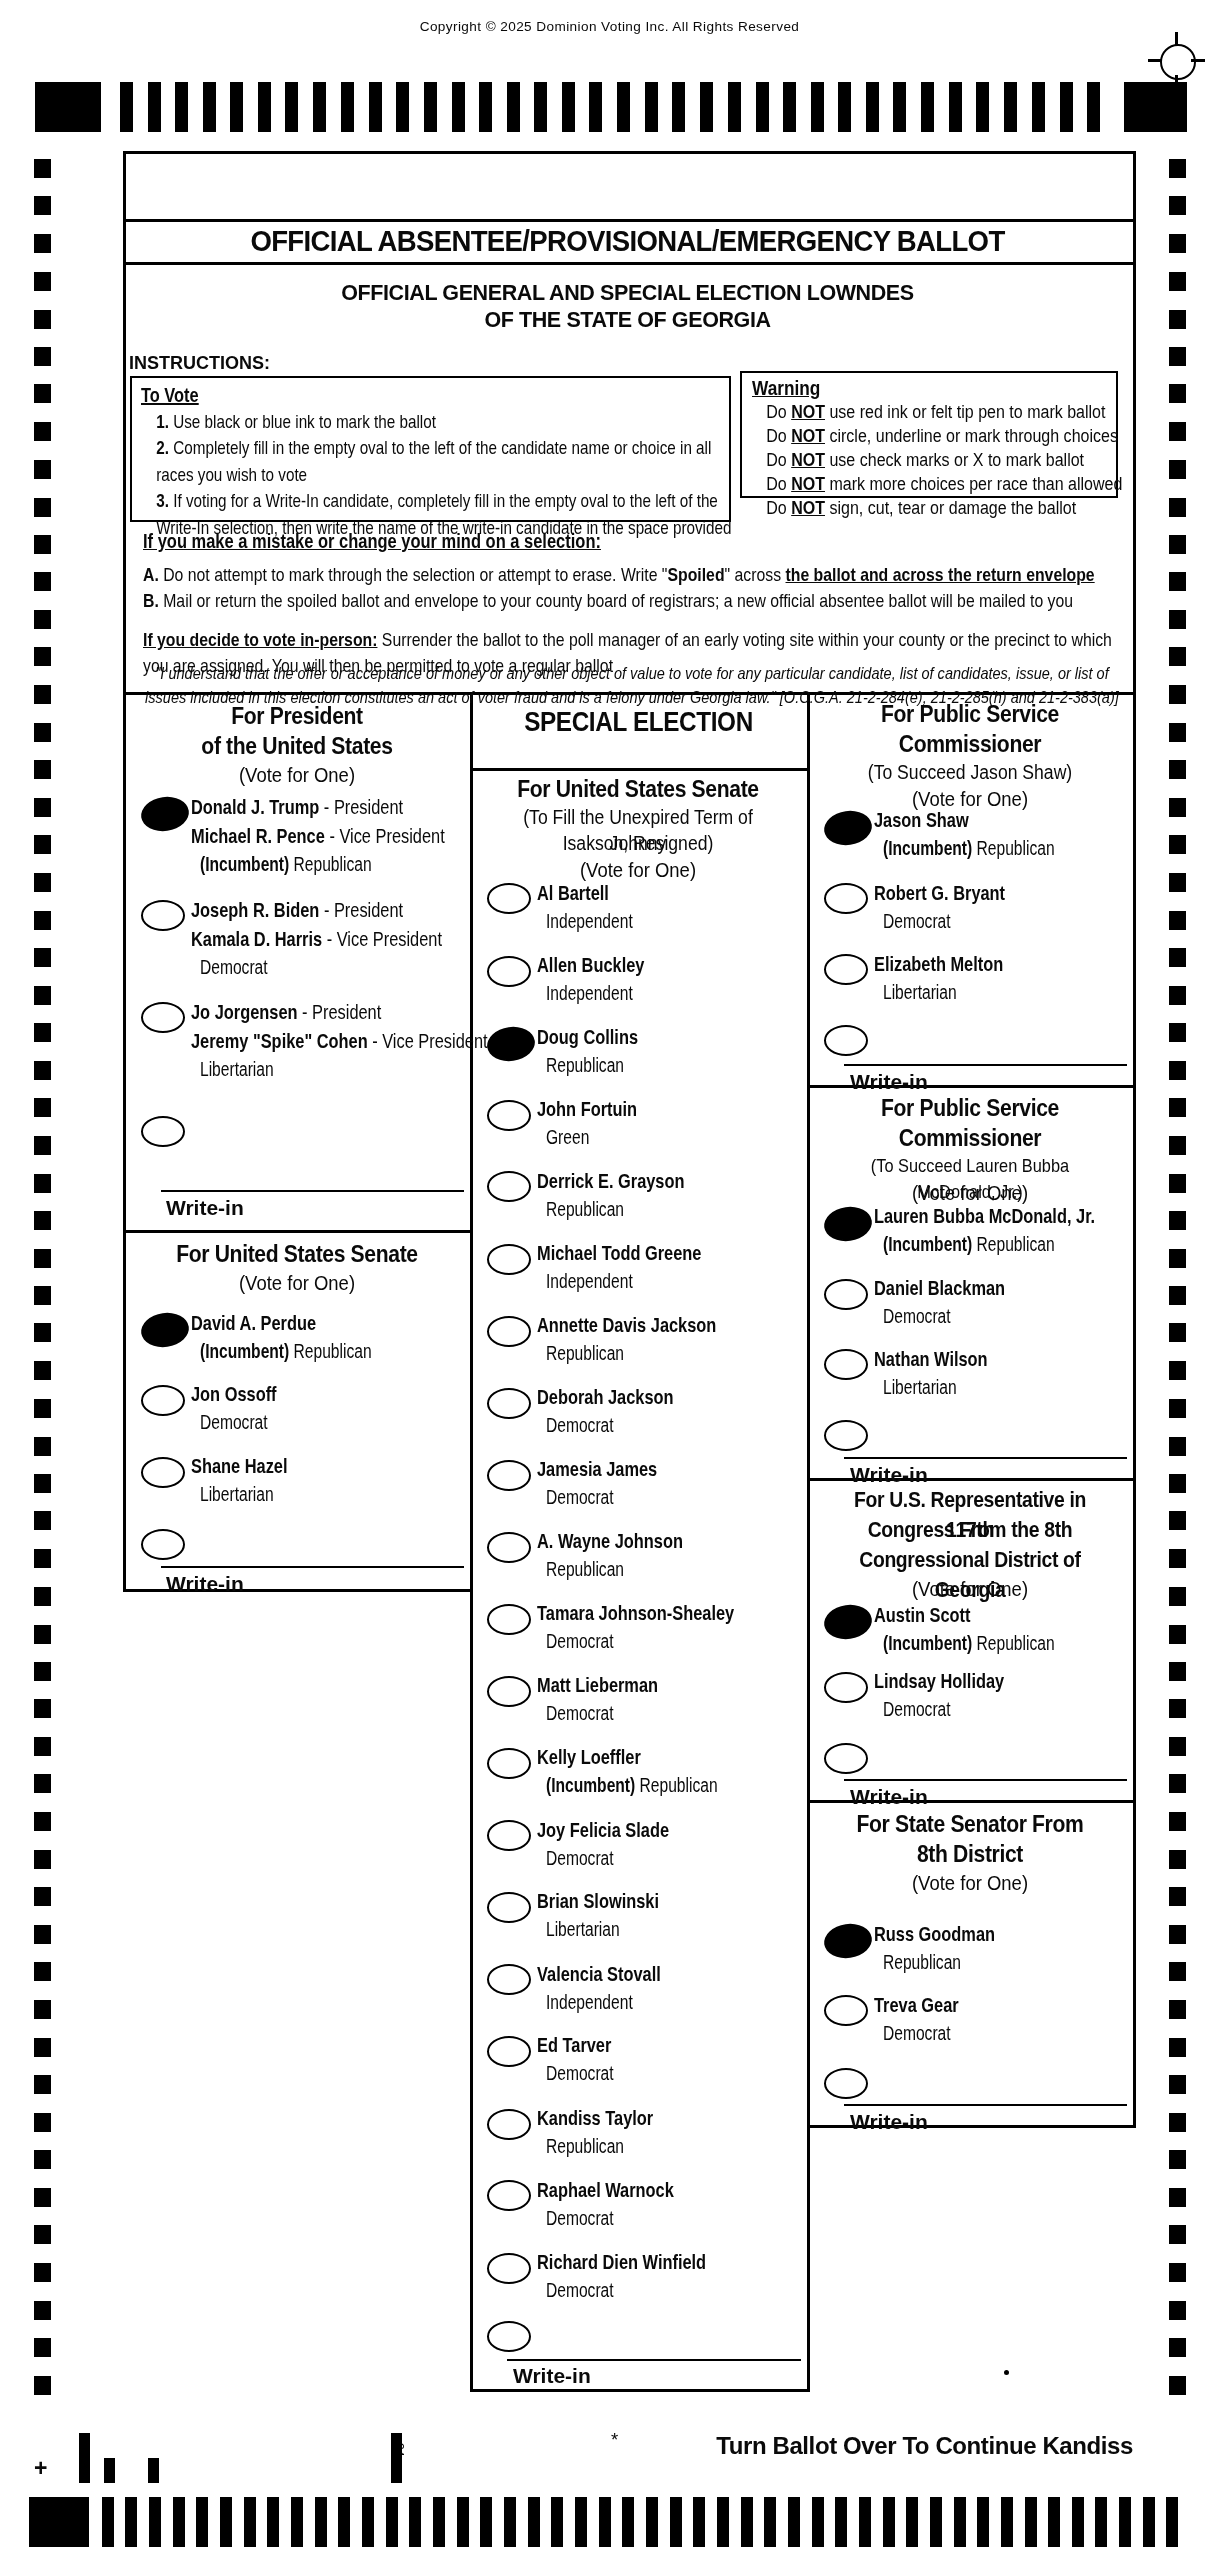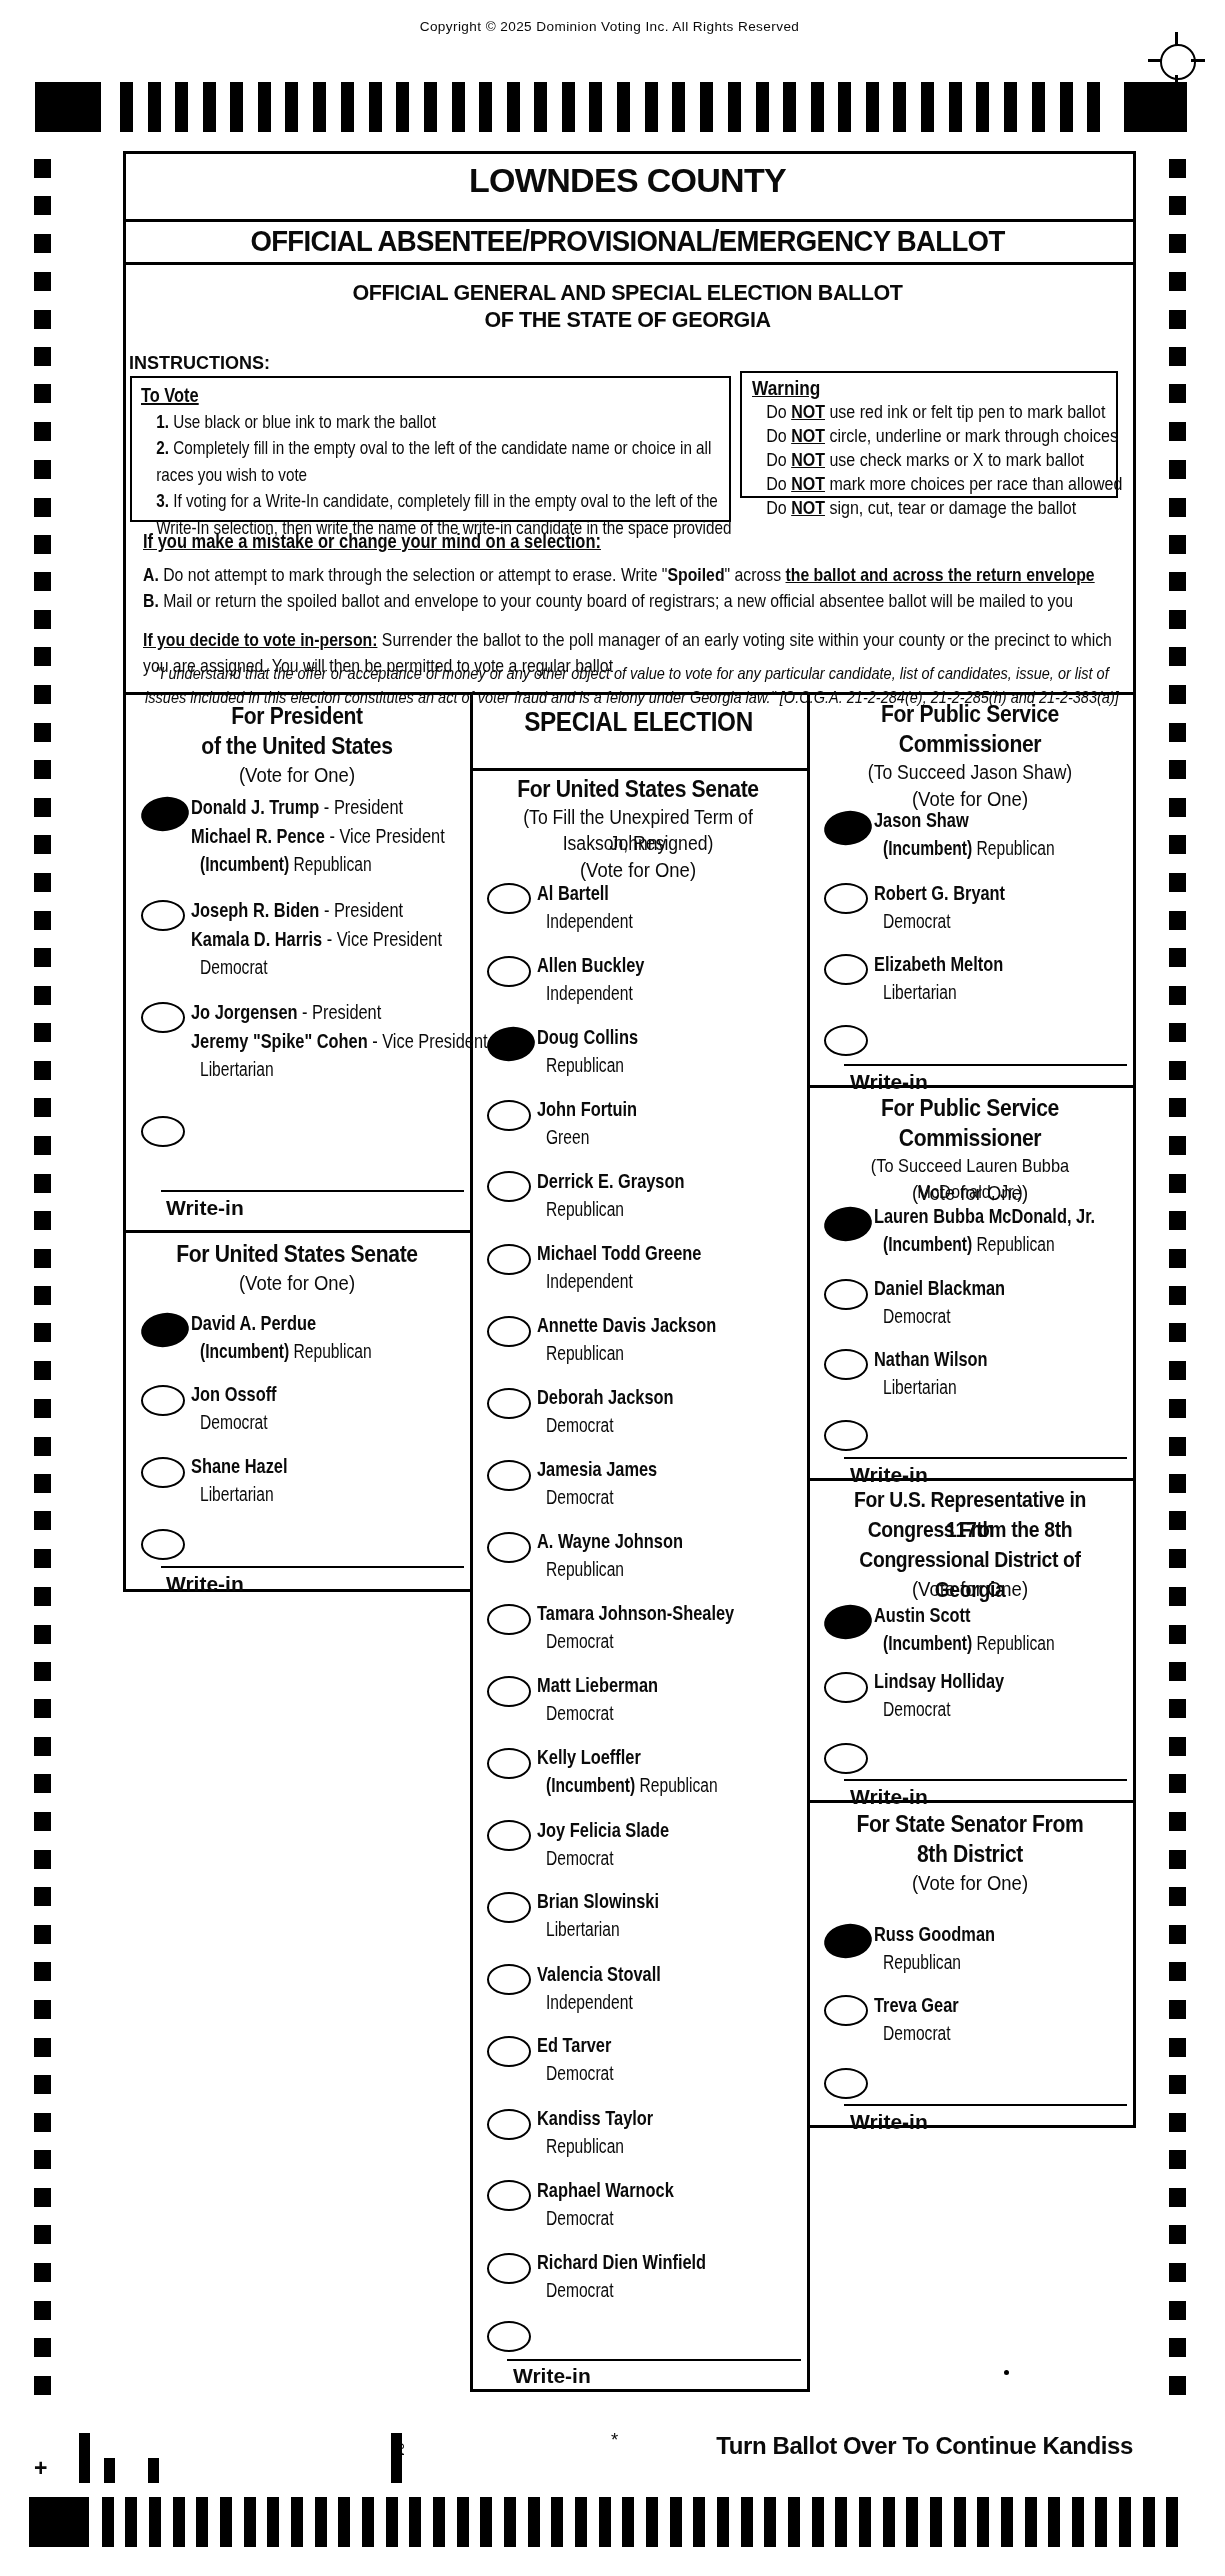--- a/index.html
+++ b/index.html
@@ -303,23 +303,22 @@
       <div class="hline" style="left: 123px; top: 1230px; width: 349px;"></div>
       <div class="hline" style="left: 123px; top: 1589px; width: 349px;"></div>
       <div class="hline" style="left: 470px; top: 768px; width: 337px;"></div>
       <div class="hline" style="left: 470px; top: 2389px; width: 340px;"></div>
       <div class="hline" style="left: 807px; top: 1085px; width: 326px;"></div>
       <div class="hline" style="left: 807px; top: 1478px; width: 326px;"></div>
       <div class="hline" style="left: 807px; top: 1800px; width: 326px;"></div>
       <div class="hline" style="left: 807px; top: 2125px; width: 329px;"></div>
     </div>
 
-  <div class="county">LOWNDES COUNTY</div>
   <div class="ballot-type">OFFICIAL ABSENTEE/PROVISIONAL/EMERGENCY BALLOT</div>
-  <div class="election-line" style="top:281px;">OFFICIAL GENERAL AND SPECIAL ELECTION BALLOT</div>
+  <div class="election-line" style="top:281px;">OFFICIAL GENERAL AND SPECIAL ELECTION LOWNDES</div>
   <div class="election-line" style="top:308px;">OF THE STATE OF GEORGIA</div>
 
   <div class="instr-label">INSTRUCTIONS:</div>
 
   <div class="box" style="left:130px;top:376px;width:597px;height:142px;">
     <div class="tv-content">
       <div class="tv-title">To Vote</div>
       <div id="tovote-items">
           <div class="tv-item"><span class="num">1.</span><span class="t"> Use black or blue ink to mark the ballot</span></div>
           <div class="tv-item"><span class="num">2.</span><span class="t"> Completely fill in the empty oval to the left of the candidate name or choice in all races you wish to vote</span></div>

